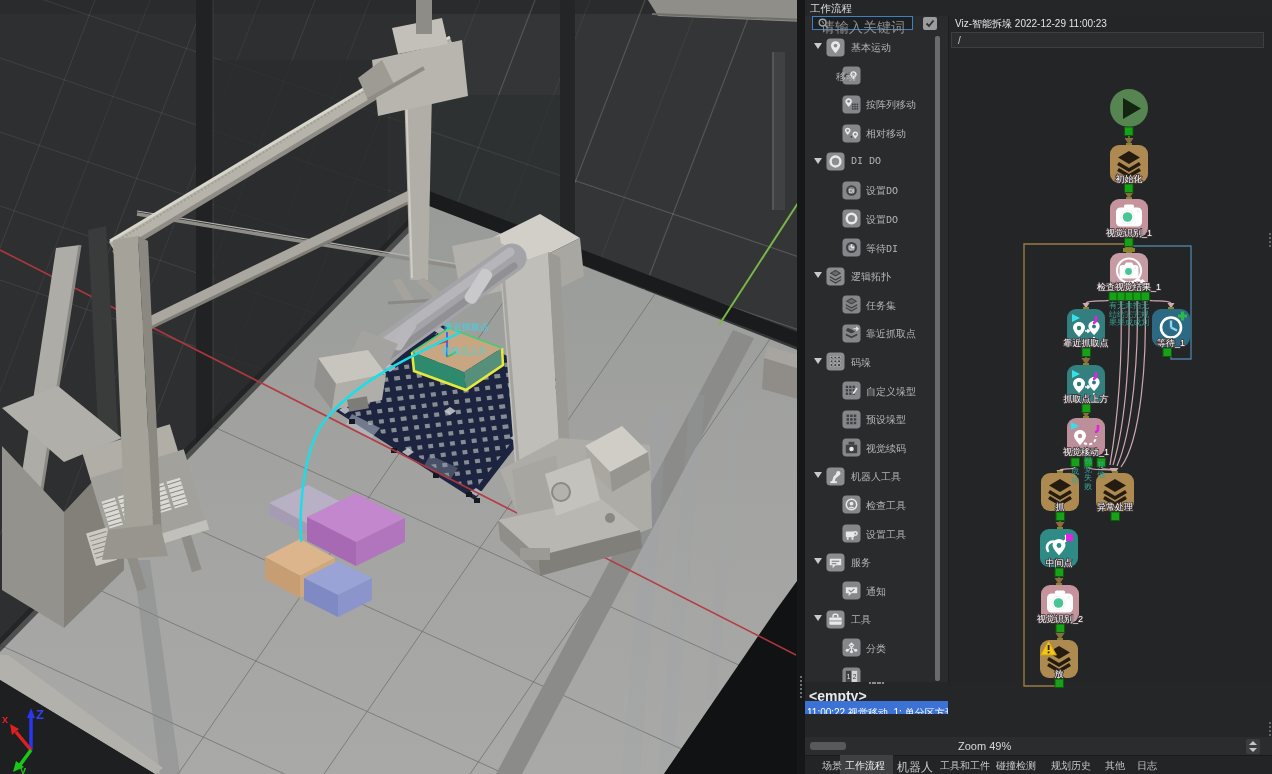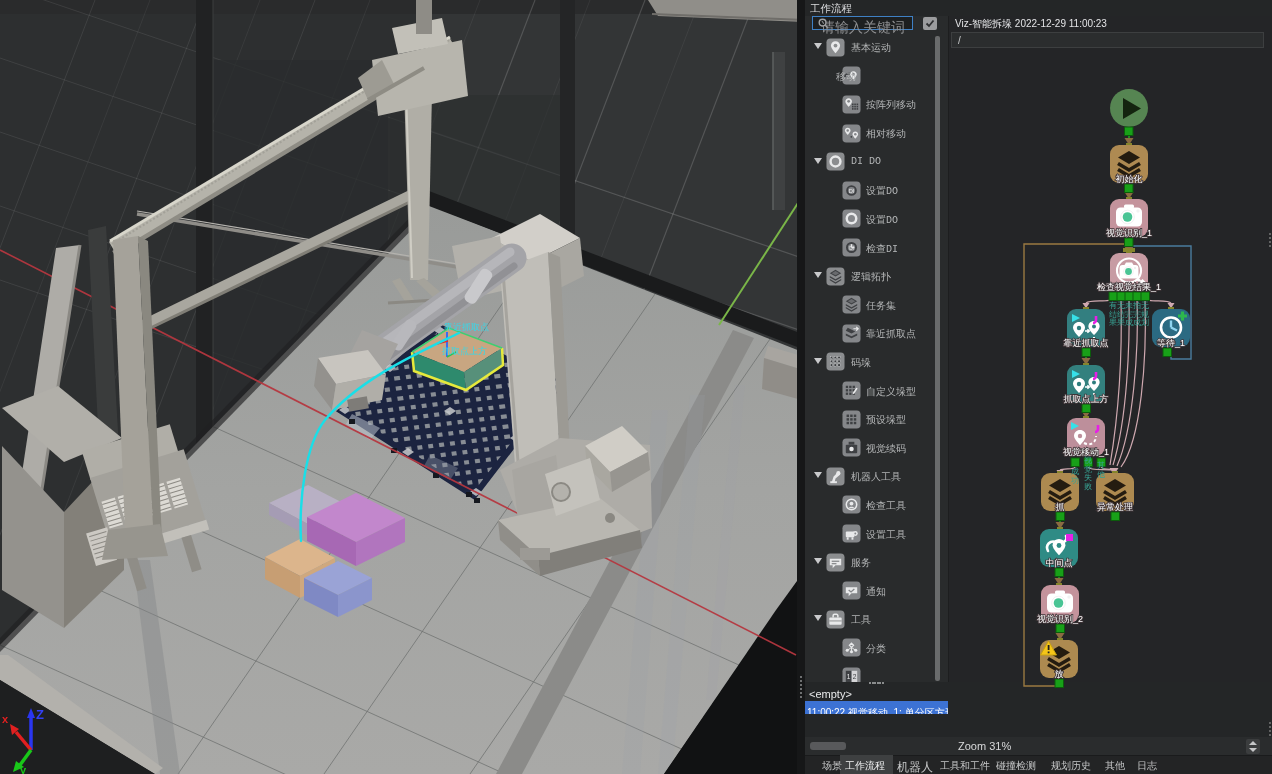--- a/index.html
+++ b/index.html
@@ -374,21 +374,21 @@
             <circle cx="10" cy="10" r="5" fill="none" stroke="#e8e9ea" stroke-width="2.6"></circle>
           </svg>
 <div class="tl" style="left:866px;top:213px">设置DO</div>
 <svg style="position:absolute;left:842px;top:238.0px" width="19" height="19" viewBox="0 0 20 20">
             <rect x="0.5" y="0.5" width="19" height="19" rx="4" fill="#85878a"></rect>
             <circle cx="10" cy="10" r="4.8" fill="none" stroke="#3e4043" stroke-width="2"></circle>
             <line x1="10" y1="10" x2="10" y2="6.5" stroke="#e8e9ea" stroke-width="1.4"></line>
             <line x1="10" y1="10" x2="13" y2="10" stroke="#e8e9ea" stroke-width="1.4"></line>
             <text x="10" y="13" font-size="5" fill="#e8e9ea" text-anchor="middle" font-family="Liberation Sans">DI</text>
           </svg>
-<div class="tl" style="left:866px;top:242px">检查DI</div>
+<div class="tl" style="left:866px;top:242px">等待DI</div>
 <div style="position:absolute;left:814px;top:272px;width:0;height:0;border-left:4px solid transparent;border-right:4px solid transparent;border-top:6.5px solid #c9cacc"></div>
 <svg style="position:absolute;left:826px;top:266.6px" width="19" height="19" viewBox="0 0 20 20">
             <rect x="0.5" y="0.5" width="19" height="19" rx="4" fill="#8b8d8f"></rect>
             <path d="M10 3 L16 6.5 L10 10 L4 6.5 Z" fill="#3e4043"></path>
             <path d="M4 9.5 L10 13 L16 9.5 L16 11 L10 14.5 L4 11Z" fill="#3e4043"></path>
             <path d="M4 12.5 L10 16 L16 12.5 L16 14 L10 17.5 L4 14Z" fill="#3e4043"></path>
             <path d="M10 4.2 L14 6.5 L10 8.8 L6 6.5Z" fill="#e8e9ea" opacity="0.25"></path>
           </svg>
 <div class="tl" style="left:851px;top:270px">逻辑拓扑</div>
 <svg style="position:absolute;left:842px;top:295.20000000000005px" width="19" height="19" viewBox="0 0 20 20">
@@ -524,21 +524,21 @@
 <div style="position:absolute;left:145px;top:385px;width:2px;height:2px;background:#8a8c8d;border-radius:1px"></div>
 <div style="position:absolute;left:145px;top:388px;width:2px;height:2px;background:#8a8c8d;border-radius:1px"></div>
 <div style="position:absolute;left:145px;top:392px;width:2px;height:2px;background:#8a8c8d;border-radius:1px"></div>
 <div style="position:absolute;left:145px;top:395px;width:2px;height:2px;background:#8a8c8d;border-radius:1px"></div>
 <div style="position:absolute;left:64px;top:682px;width:1.6px;height:1.6px;background:#8a8c8d"></div>
 <div style="position:absolute;left:67px;top:682px;width:1.6px;height:1.6px;background:#8a8c8d"></div>
 <div style="position:absolute;left:69px;top:682px;width:1.6px;height:1.6px;background:#8a8c8d"></div>
 <div style="position:absolute;left:72px;top:682px;width:1.6px;height:1.6px;background:#8a8c8d"></div>
 <div style="position:absolute;left:74px;top:682px;width:1.6px;height:1.6px;background:#8a8c8d"></div>
 <div style="position:absolute;left:77px;top:682px;width:1.6px;height:1.6px;background:#8a8c8d"></div>
-<div style="position:absolute;left:4px;top:688px;font-size:11px;color:#e9eaeb;font-weight:normal">&lt;empty&gt;</div>
+<div style="position:absolute;left:4px;top:688px;font-size:14px;color:#e9eaeb;font-weight:bold">&lt;empty&gt;</div>
 <div style="position:absolute;left:0px;top:701px;width:143px;height:13px;background:#3c72d4;overflow:hidden;white-space:nowrap"><span style="font-size:10px;color:#ffffff;position:relative;left:2px;top:1px">11:00:22 视觉移动_1: 单分区方形</span></div>
 <div style="position:absolute;left:143px;top:16px;width:324px;height:666px;background:#242527;border-left:1px solid #1d1e1f"></div>
 <div style="position:absolute;left:150px;top:17px;font-size:10px;color:#e3e4e6">Viz-智能拆垛 2022-12-29 11:00:23</div>
 <div style="position:absolute;left:146px;top:32px;width:313px;height:16px;background:#2b2d2e;border:1px solid #3d3f40"></div>
 <div style="position:absolute;left:153px;top:35px;font-size:10px;color:#c8c9cb">/</div>
 <svg width="324" height="720" viewBox="948 16 324 720" style="position:absolute;left:143px;top:16px" font-family="Liberation Sans">
 <path d="M1059,683 L1059,686 L1024,686 L1024,244 L1126,244 L1126,248" fill="none" stroke="#9a7a42" stroke-width="1.4"></path>
 <path d="M1171,356 L1171,359 L1191,359 L1191,246 L1132,246 L1132,248" fill="none" stroke="#4a7c9e" stroke-width="1.4"></path>
 <g fill="none" stroke="#cfa9b0" stroke-width="1.2">
 <path d="M1113,298 C1112,303 1090,299 1086,303"></path>
@@ -722,21 +722,21 @@
 <div style="position:absolute;left:464px;top:233px;width:2px;height:2px;background:#777879;border-radius:1px"></div>
 <div style="position:absolute;left:464px;top:237px;width:2px;height:2px;background:#777879;border-radius:1px"></div>
 <div style="position:absolute;left:464px;top:241px;width:2px;height:2px;background:#777879;border-radius:1px"></div>
 <div style="position:absolute;left:464px;top:245px;width:2px;height:2px;background:#777879;border-radius:1px"></div>
 <div style="position:absolute;left:464px;top:722px;width:2px;height:2px;background:#777879;border-radius:1px"></div>
 <div style="position:absolute;left:464px;top:726px;width:2px;height:2px;background:#777879;border-radius:1px"></div>
 <div style="position:absolute;left:464px;top:730px;width:2px;height:2px;background:#777879;border-radius:1px"></div>
 <div style="position:absolute;left:464px;top:734px;width:2px;height:2px;background:#777879;border-radius:1px"></div>
 <div style="position:absolute;left:0;top:737px;width:467px;height:18px;background:#2a2c2d"></div>
 <div style="position:absolute;left:5px;top:742px;width:36px;height:8px;background:#58595b;border-radius:3px"></div>
-<div style="position:absolute;left:153px;top:740px;font-size:11px;color:#d8d9da">Zoom 31%</div>
+<div style="position:absolute;left:153px;top:740px;font-size:11px;color:#d8d9da">Zoom 49%</div>
 <div style="position:absolute;left:441px;top:739px;width:14px;height:15px;background:#3b3d3e;border-radius:2px"></div>
 <svg style="position:absolute;left:443px;top:741px" width="10" height="11" viewBox="0 0 10 11">
         <polygon points="5,0 9,4 1,4" fill="#c5c6c7"></polygon>
         <polygon points="5,11 9,7 1,7" fill="#c5c6c7"></polygon>
       </svg>
 <div style="position:absolute;left:0;top:755px;width:467px;height:19px;background:#232425;border-top:1px solid #1a1b1c"></div>
 <div style="position:absolute;left:35px;top:755px;width:53px;height:19px;background:#3e4041"></div>
 <div style="position:absolute;left:17px;top:759px;font-size:10px;color:#c6c7c8">场景</div>
 <div style="position:absolute;left:40px;top:759px;font-size:10px;color:#f0f1f2">工作流程</div>
 <div style="position:absolute;left:92px;top:759px;font-size:12px;color:#c6c7c8">机器人</div>

